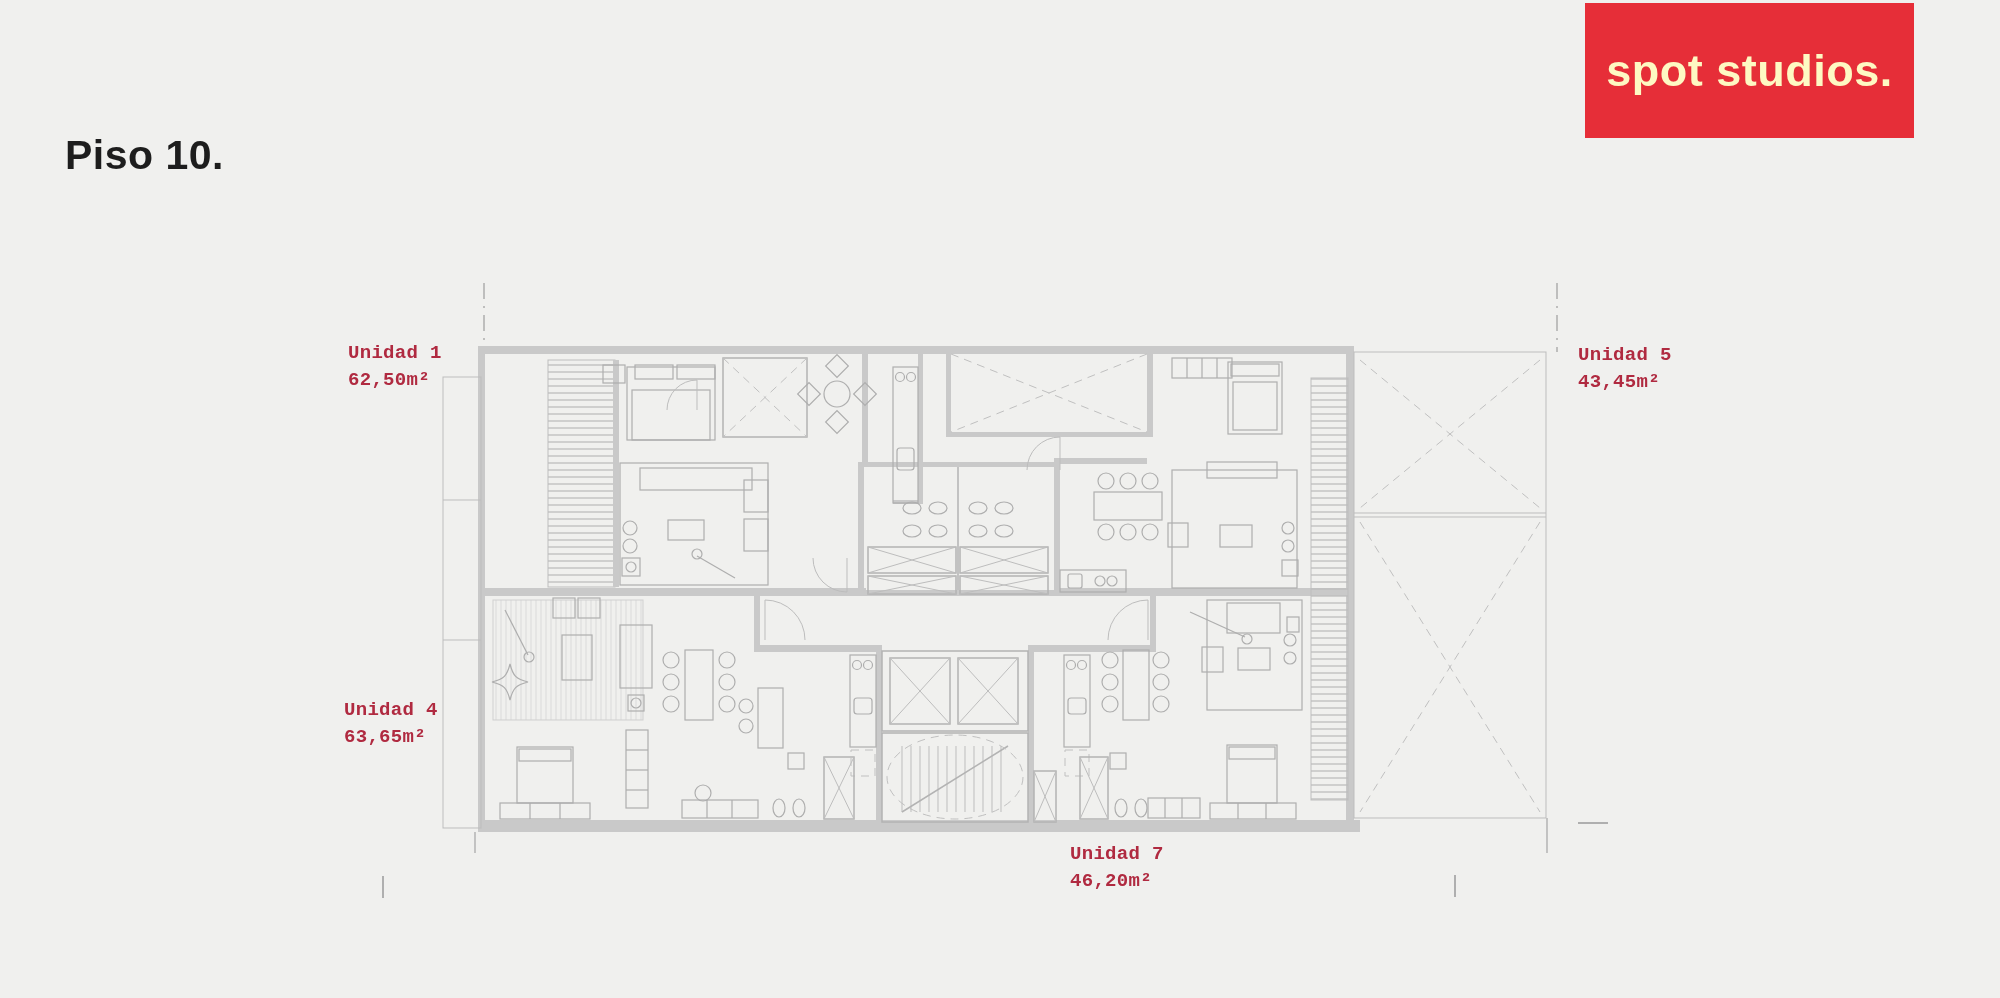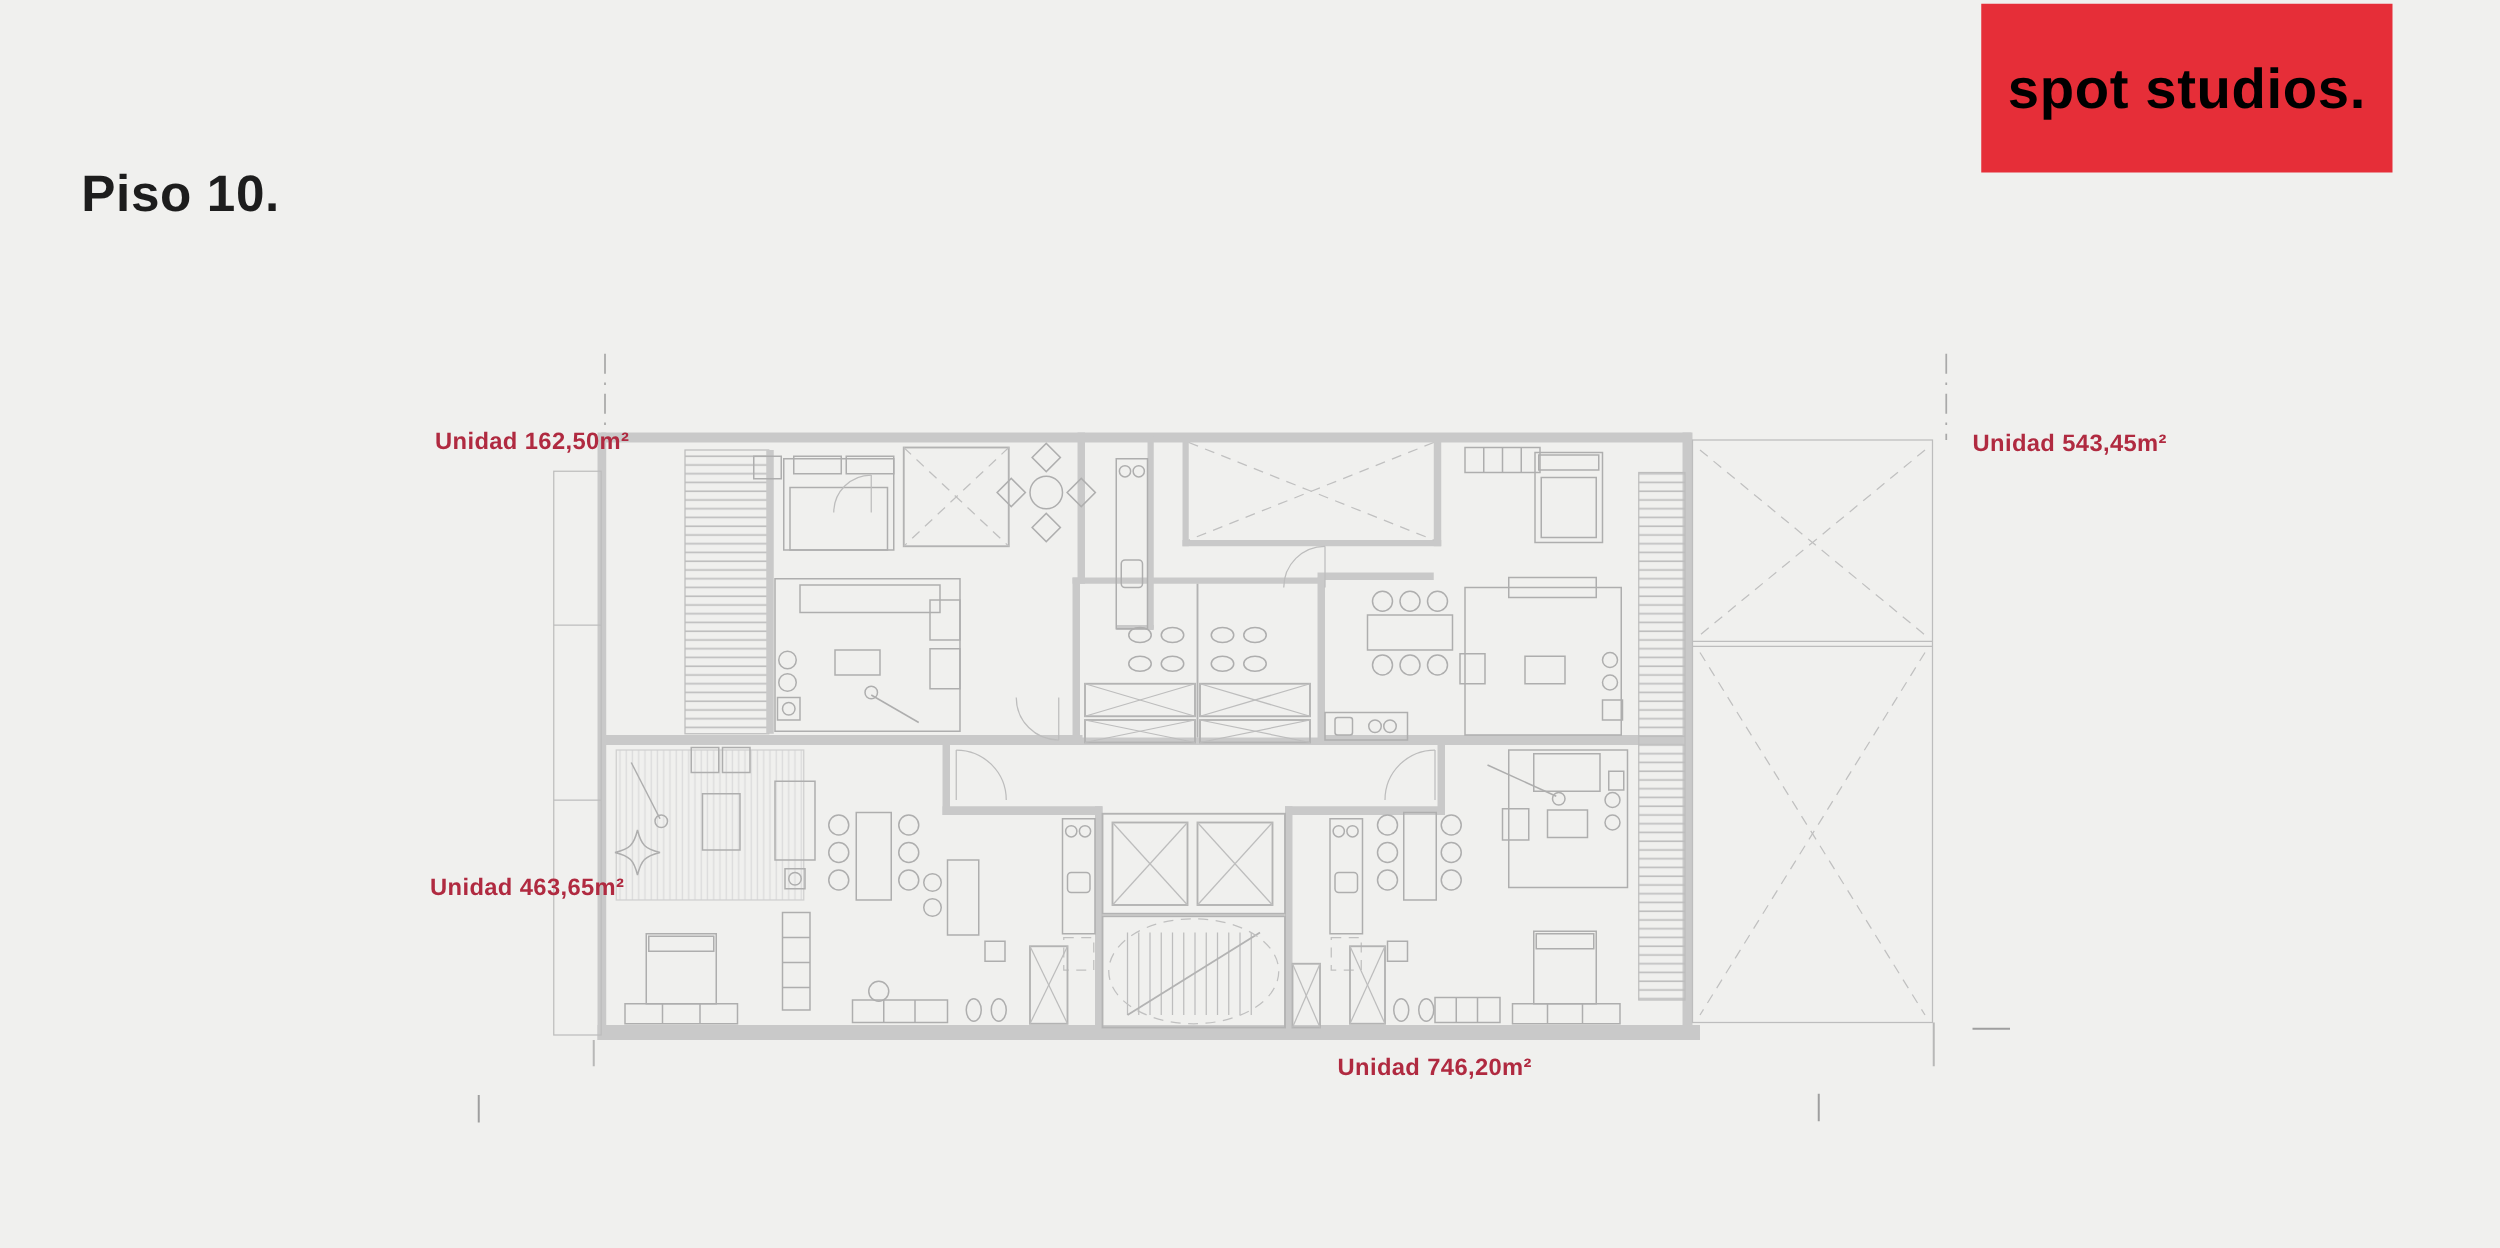--- a/index.html
+++ b/index.html
@@ -10,26 +10,26 @@
   }
   .page-title{
     position:absolute;left:65px;top:132px;
     font-size:41px;font-weight:bold;color:#1d1d1d;letter-spacing:0.5px;text-align:center;
   }
   .logo{
     position:absolute;left:1585px;top:3px;width:329px;height:135px;
     background:#e62e38;display:flex;align-items:center;justify-content:center;
   }
   .logo span{
-    color:#000000;font-size:45px;font-weight:bold;letter-spacing:0.5px;
+    color:#fef9c3;font-size:45px;font-weight:bold;letter-spacing:0.5px;
   }
   .plan-wrap{position:absolute;left:0;top:0;width:2000px;height:998px;}
   .unit-label{
-    position:absolute;display:flex;flex-direction:row;
-    color:#b02a40;font-size:19px;font-weight:bold;line-height:27px;letter-spacing:0.3px;
+    position:absolute;display:flex;flex-direction:column;
+    color:#b02a40;font-size:19px;font-weight:bold;line-height:27px;letter-spacing:0.3px;font-family:Liberation Mono, monospace;
   }
   #label-u1{left:348px;top:340px;}
   #label-u5{left:1578px;top:342px;}
   #label-u4{left:344px;top:697px;}
   #label-u7{left:1070px;top:841px;}
 
   
   .w{fill:#c9c9c9;stroke:none;}
   .ln{fill:none;stroke:#b3b3b3;stroke-width:1.5;}
   .tn{fill:none;stroke:#bdbdbd;stroke-width:1;}

